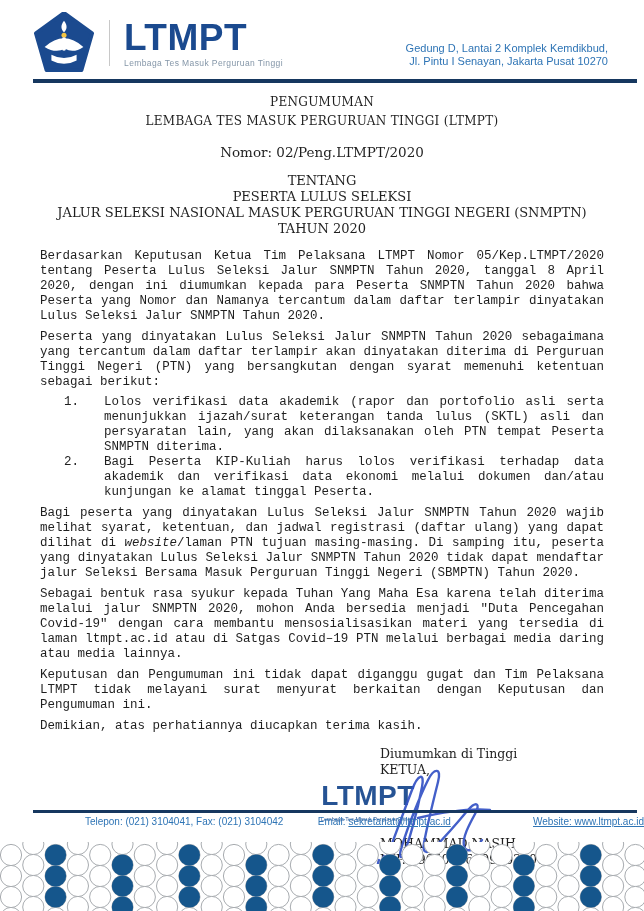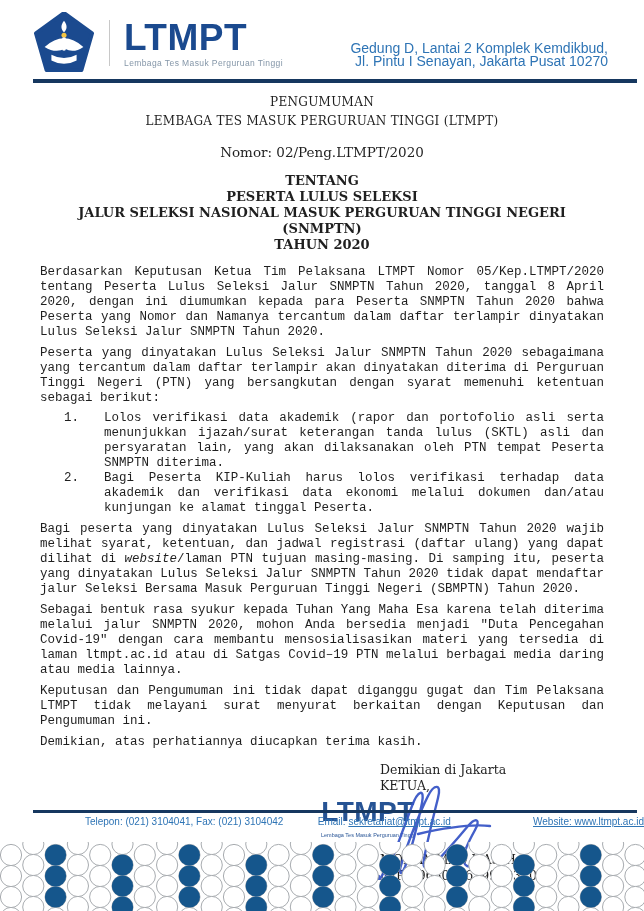--- a/index.html
+++ b/index.html
@@ -27,36 +27,36 @@
     font-weight:bold; font-size:37px; line-height:38px;
     color:#1b4a8f; letter-spacing:0.5px;
   }
   .brand-sub {
     font-family:"Liberation Sans", sans-serif;
     font-size:8.5px; color:#8496a8; letter-spacing:0.4px; margin-top:1px;
   }
   .header-spacer { flex:1; }
   .address {
     font-family:"Liberation Sans", sans-serif;
-    font-size:14px; line-height:13px; color:#2e74b5; text-align:right;
+    font-size:11px; line-height:13px; color:#2e74b5; text-align:right;
     align-self:flex-end; padding-bottom:6px;
   }
   .rule {
     height:4px; background:#16375f; margin:5px 7px 0 33px;
   }
 
   
   .content {
     margin:10px 40px 0 40px;
     font-size:12.5px; line-height:15px;
   }
   .title-block { text-align:center; }
   .t-big { font-size:12px; line-height:19px; letter-spacing:0.3px; }
   .t-num { font-size:13.5px; margin-top:14px; }
-  .t-mid { font-size:13px;  line-height:16px;font-weight:bold; }
+  .t-mid { font-size:13px;  line-height:16px; }
   .t-gap { margin-top:13px; }
 
   .body-text { margin-top:12px;font-family:Liberation Mono, monospace; }
   .para { text-align:justify; margin-top:6px; }
   .para:first-child { margin-top:0; }
 
   .olist { margin:5px 0 0 24px; }
   .olist-item { display:flex; text-align:justify; }
   .olist-num { flex:0 0 20px; }
   .olist-txt { flex:1;margin-left:20px; }
@@ -152,21 +152,21 @@
       </div>
     </div>
 
     <p class="para"><span>Bagi peserta yang dinyatakan Lulus Seleksi Jalur SNMPTN Tahun 2020 wajib melihat syarat, ketentuan, dan jadwal registrasi (daftar ulang) yang dapat dilihat di </span><i>website</i><span>/laman PTN tujuan masing-masing. Di samping itu, peserta yang dinyatakan Lulus Seleksi Jalur SNMPTN Tahun 2020 tidak dapat mendaftar jalur Seleksi Bersama Masuk Perguruan Tinggi Negeri (SBMPTN) Tahun 2020.</span></p>
     <p class="para">Sebagai bentuk rasa syukur kepada Tuhan Yang Maha Esa karena telah diterima melalui jalur SNMPTN 2020, mohon Anda bersedia menjadi "Duta Pencegahan Covid-19" dengan cara membantu mensosialisasikan materi yang tersedia di laman ltmpt.ac.id atau di Satgas Covid–19 PTN melalui berbagai media daring atau media lainnya.</p>
     <p class="para">Keputusan dan Pengumuman ini tidak dapat diganggu gugat dan Tim Pelaksana LTMPT tidak melayani surat menyurat berkaitan dengan Keputusan dan Pengumuman ini.</p>
     <p class="para">Demikian, atas perhatiannya diucapkan terima kasih.</p>
   </div>
 
   <div class="sig-block">
-    <div>Demikian di Jakarta</div>
+    <div>Diumumkan di Tinggi</div>
     <div class="sig-role">KETUA,</div>
 
     <div class="sig-art">
       <div class="stamp">
         <div class="stamp-name">LTMPT</div>
         <div class="stamp-sub">Lembaga Tes Masuk Perguruan Tinggi</div>
       </div>
       <svg class="sig-svg" width="170" height="104" viewBox="0 0 170 104">
         <g fill="none" stroke="#3452c5" stroke-width="2.4" stroke-linecap="round" opacity="0.92">
           <path d="M34 92 C 30 100 24 104 27 96 C 33 82 45 48 52 30 C 58 14 65 12 62 27 C 57 52 49 80 45 91 C 41 101 38 98 42 86 C 48 66 60 36 68 20 C 74 8 82 7 78 22 C 72 46 66 72 64 83 C 62 93 67 95 75 87 C 84 78 98 62 108 50 C 116 41 121 43 115 54 C 109 65 102 78 104 86 C 106 94 116 90 122 80"></path>

